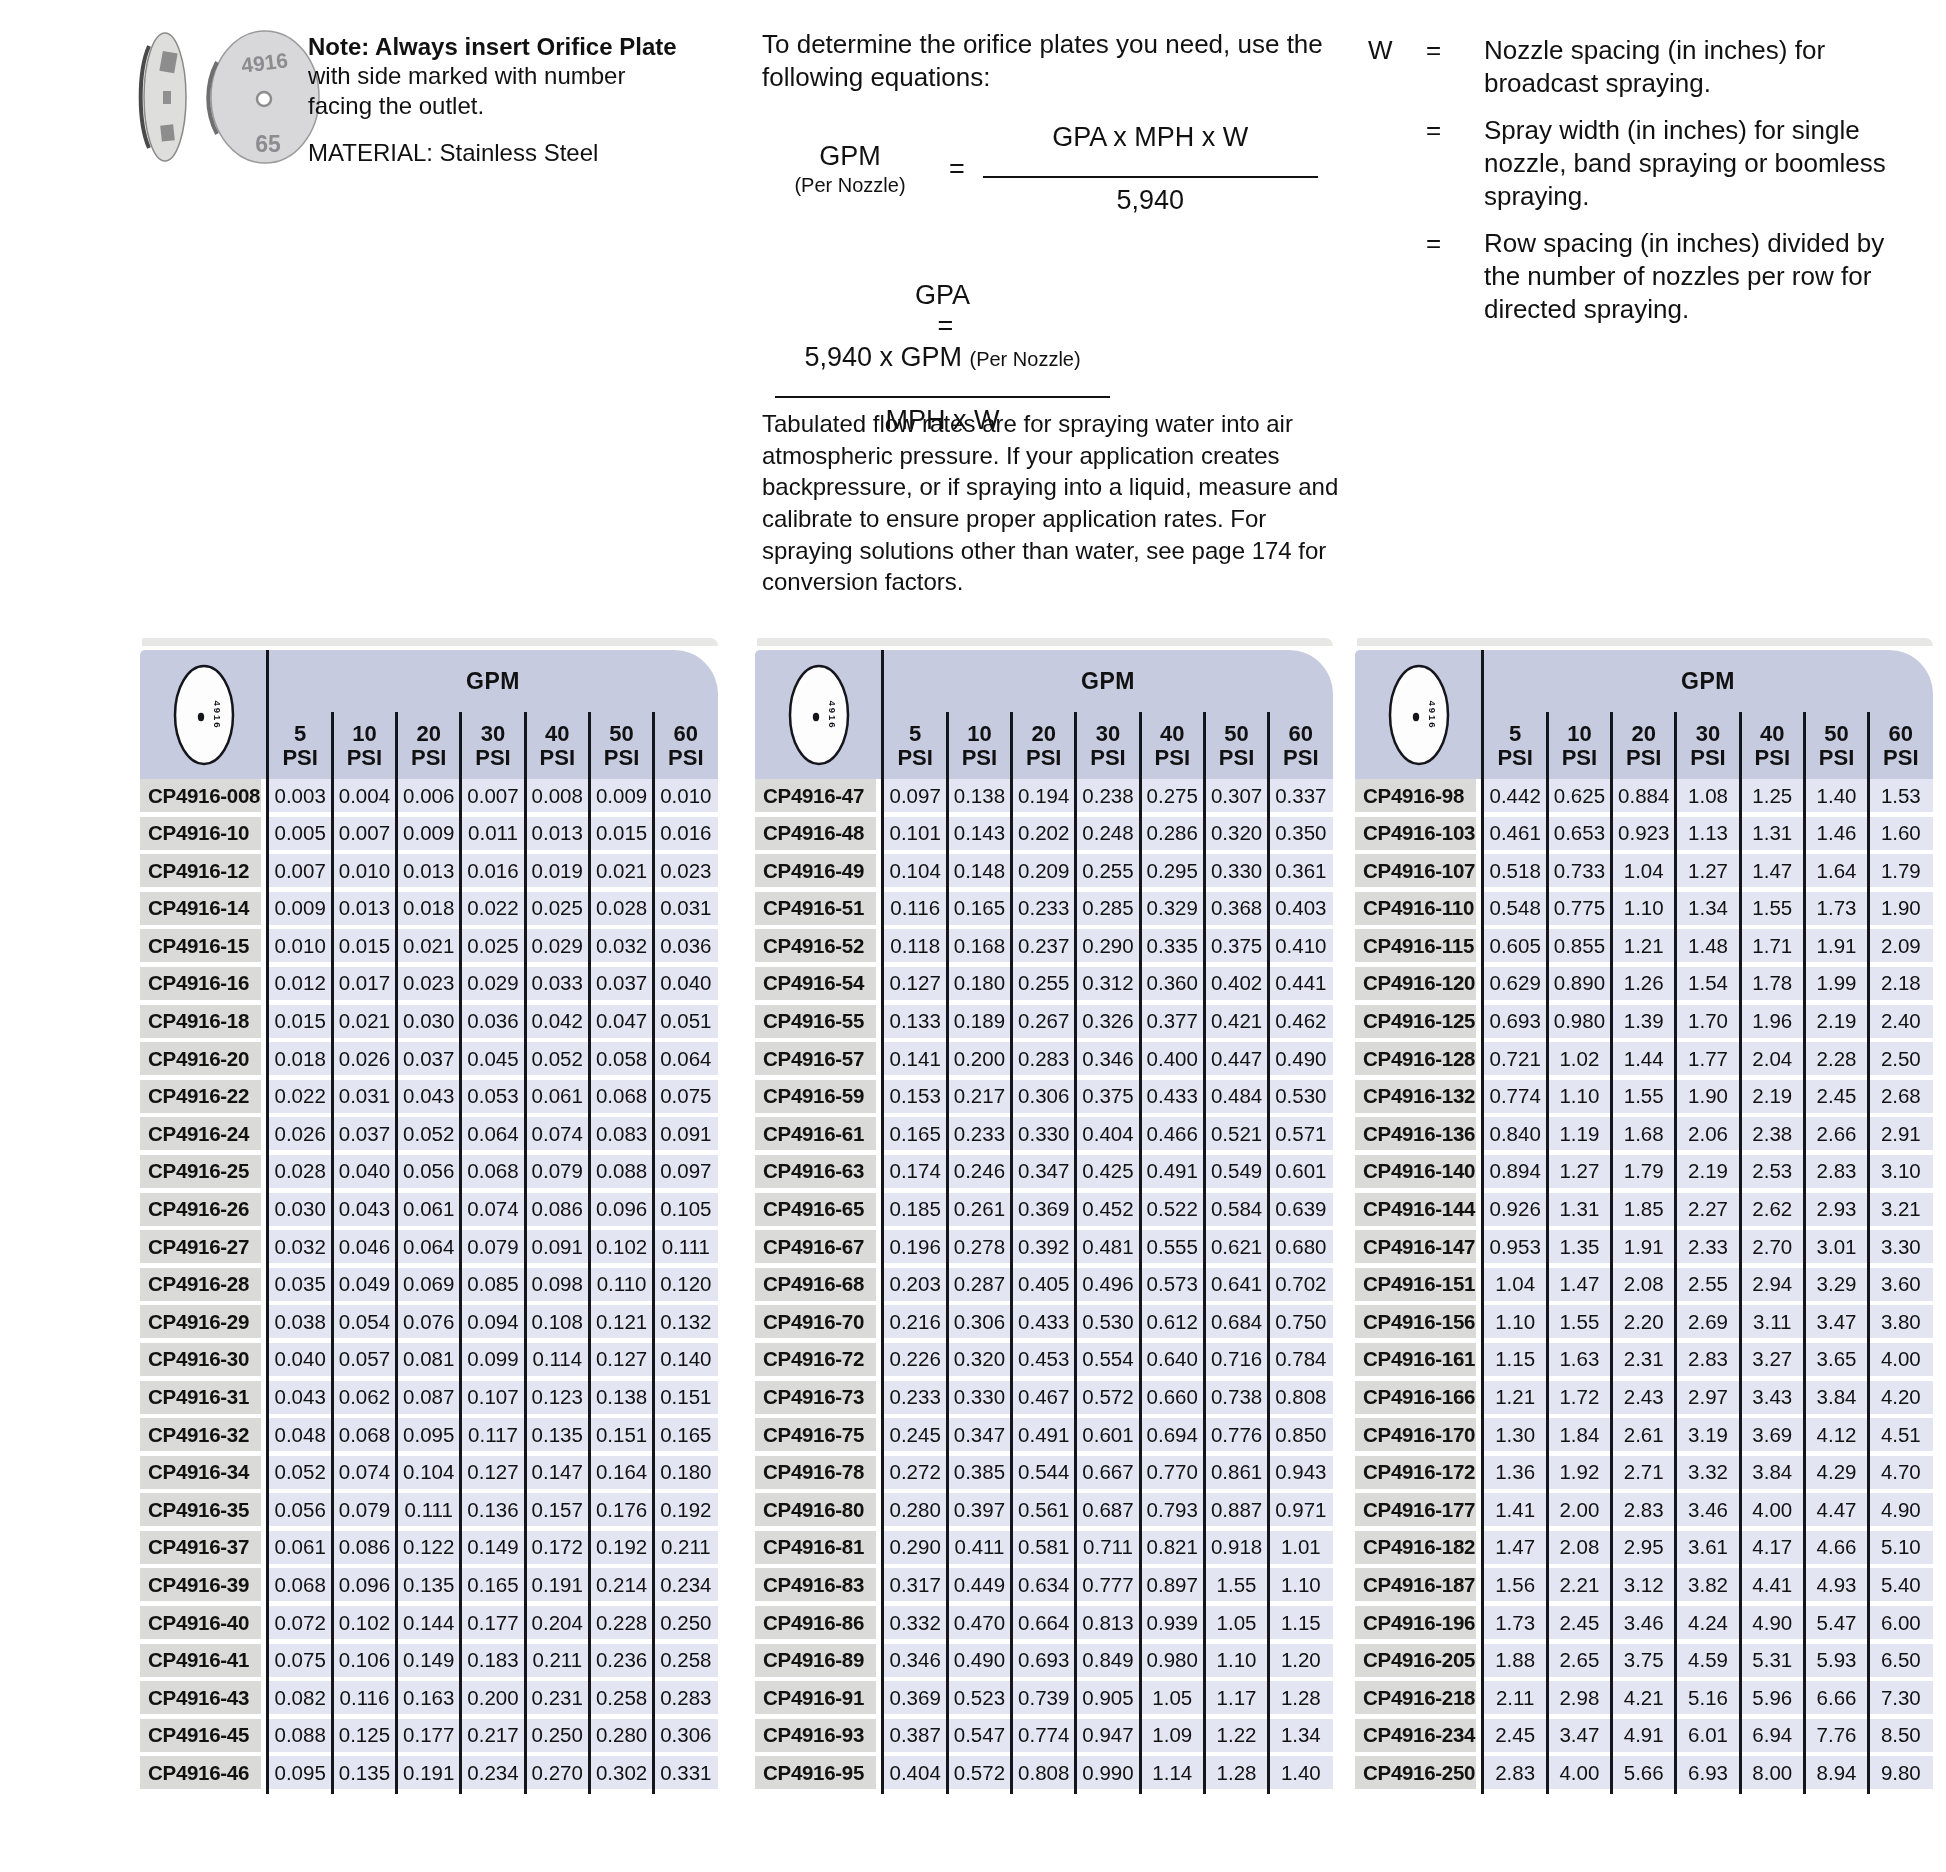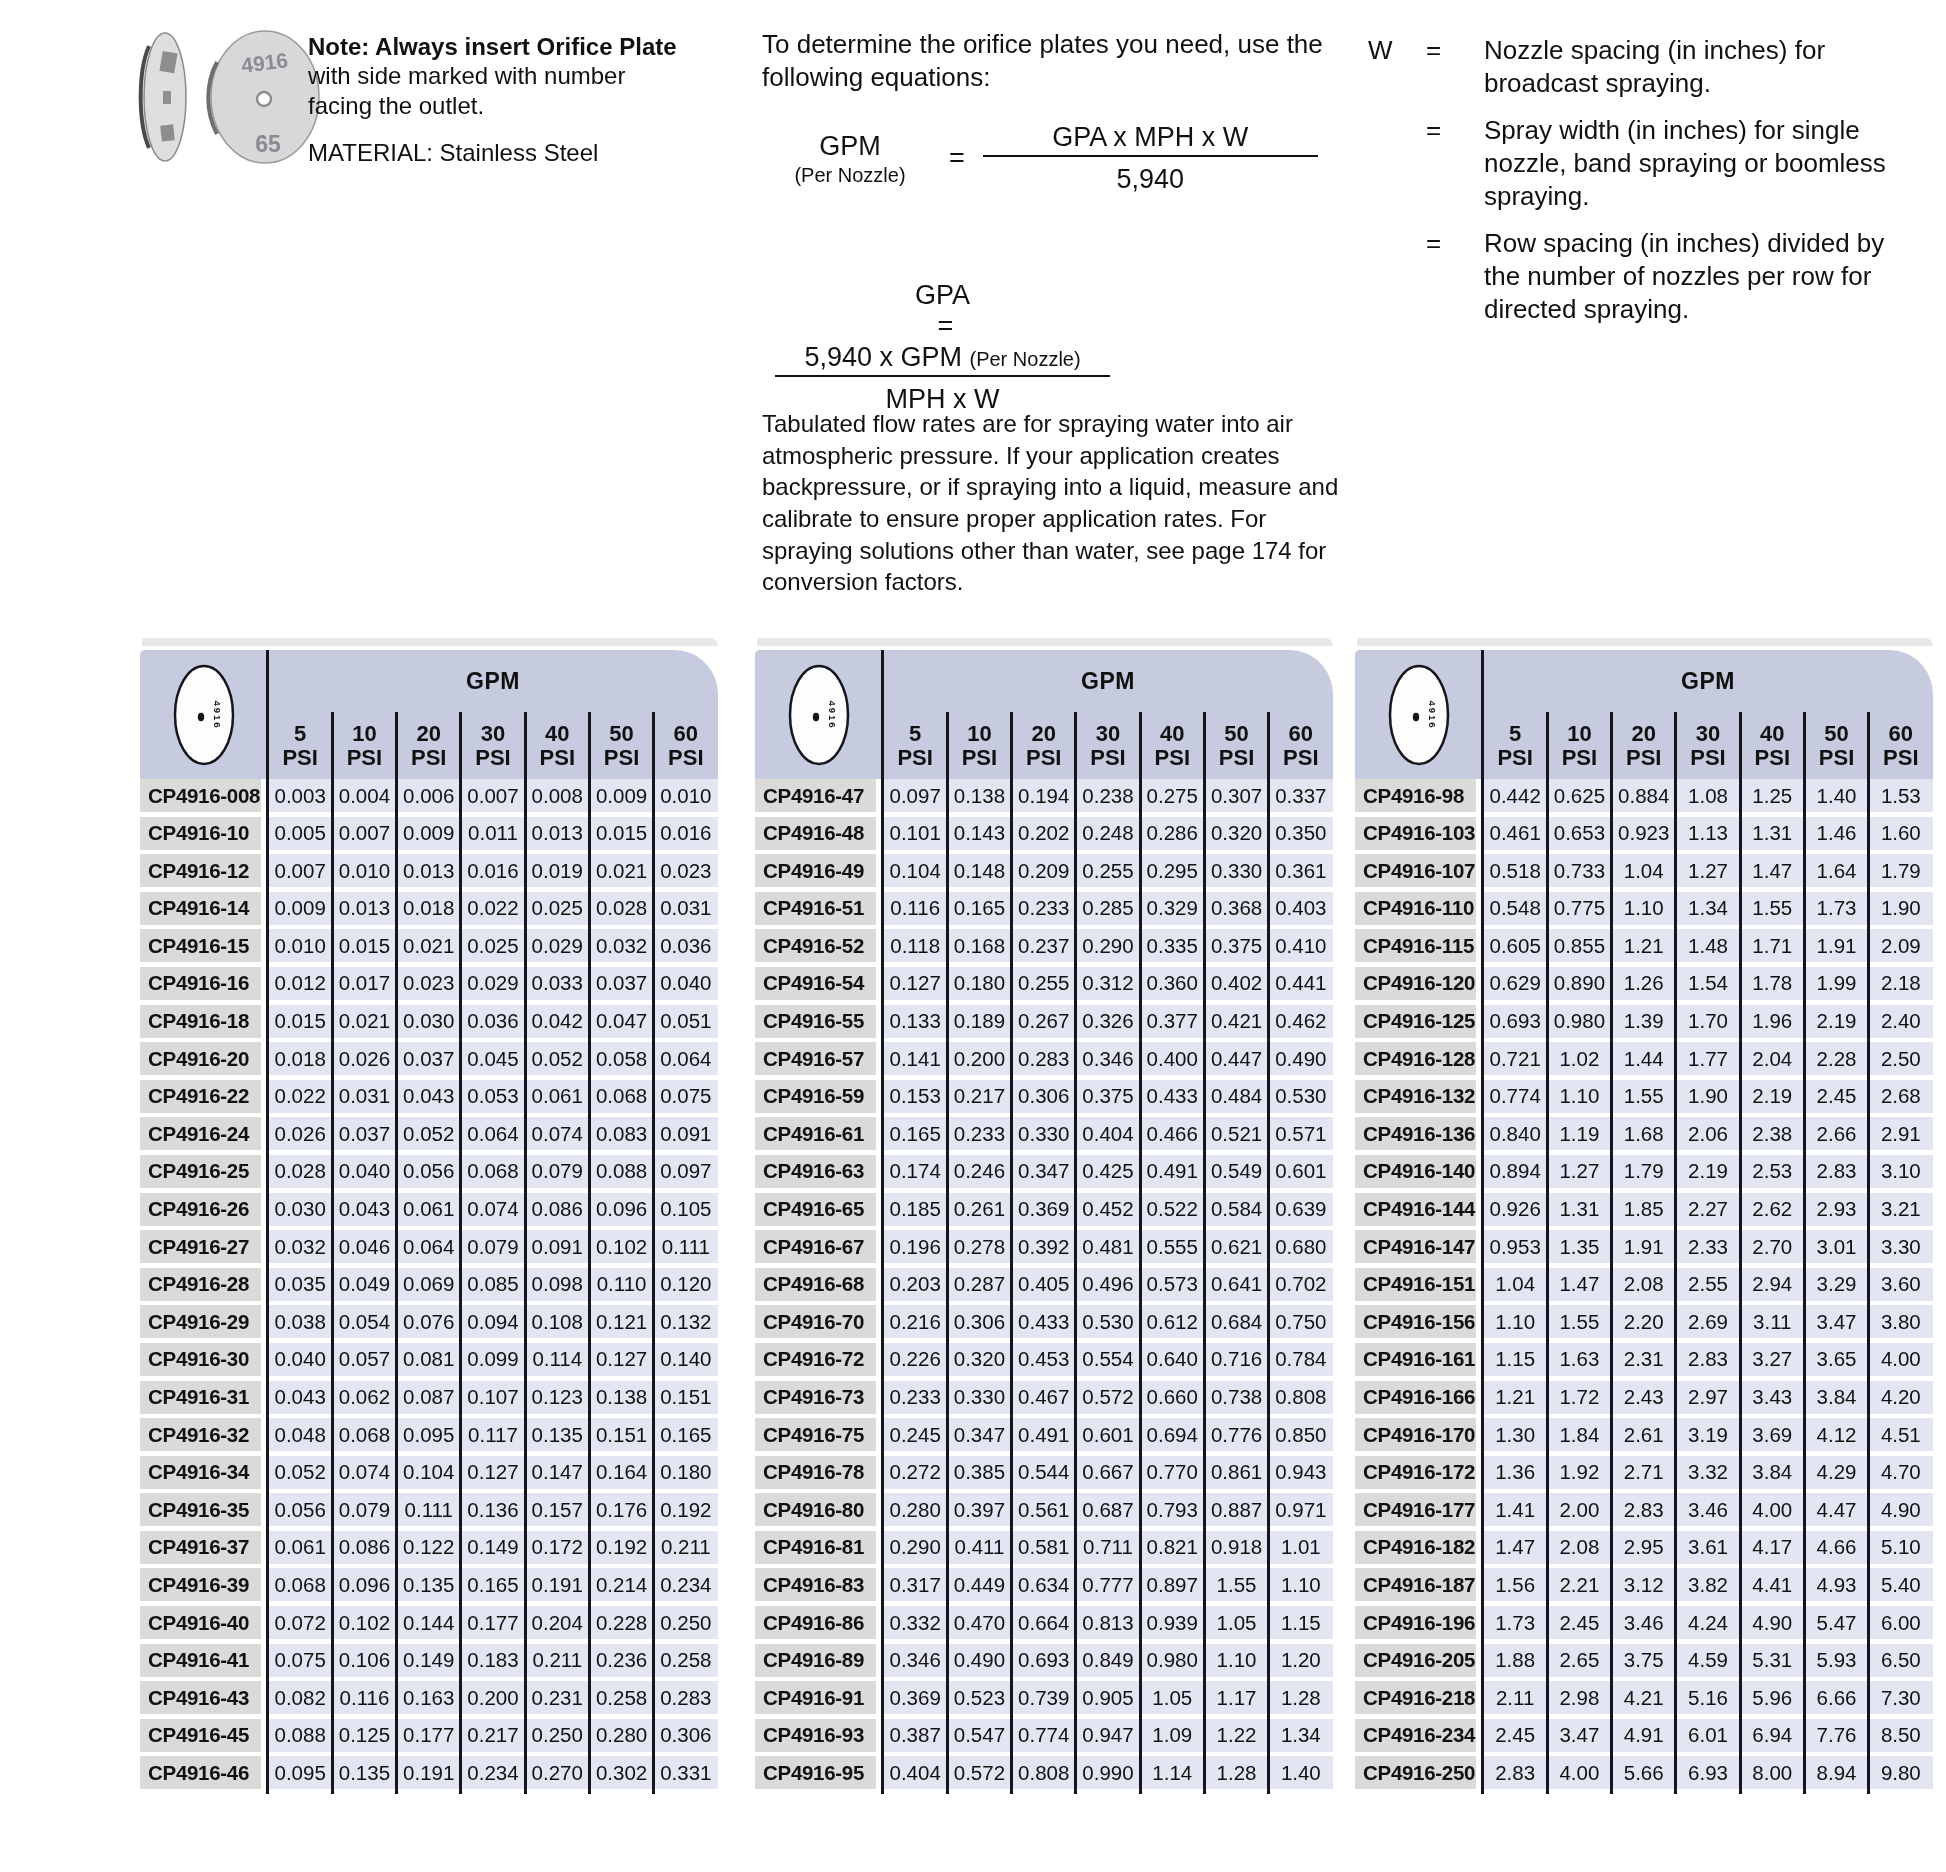--- a/index.html
+++ b/index.html
@@ -20,21 +20,21 @@
 
   .intro-block { position:absolute; left:762px; top:28px; width:610px; font-size:26px; line-height:1.28; }
 
   .equation { position:absolute; display:flex; align-items:center; }
   .eq-gpm { left:775px; top:122px; }
   .eq-gpa { left:775px; top:280px;flex-direction:column; }
   .eq-lhs { width:150px; text-align:center; font-size:27px; }
   .eq-lhs .sub { font-size:20px; margin-top:2px; }
   .eq-equals { font-size:27px; margin:0 18px 0 24px; }
   .eq-frac { width:335px; text-align:center; font-size:27px; }
-  .eq-frac .num { padding-bottom:2px; border-bottom:2.5px solid #111; }
+  .eq-frac .num { padding-bottom:23px; border-bottom:2.5px solid #111; }
   .eq-frac .den { padding-top:7px; }
   .eq-small { font-size:20px; }
 
   .flow-note { position:absolute; left:762px; top:408px; width:600px; font-size:24px; line-height:1.32; }
 
   .w-block { position:absolute; left:1368px; top:34px; width:555px; font-size:26px; line-height:1.27; }
   .w-item { display:flex; margin-bottom:14px; }
   .w-sym { width:58px; flex:none; }
   .w-eq { width:58px; flex:none; }
   .w-txt { flex:1; }

